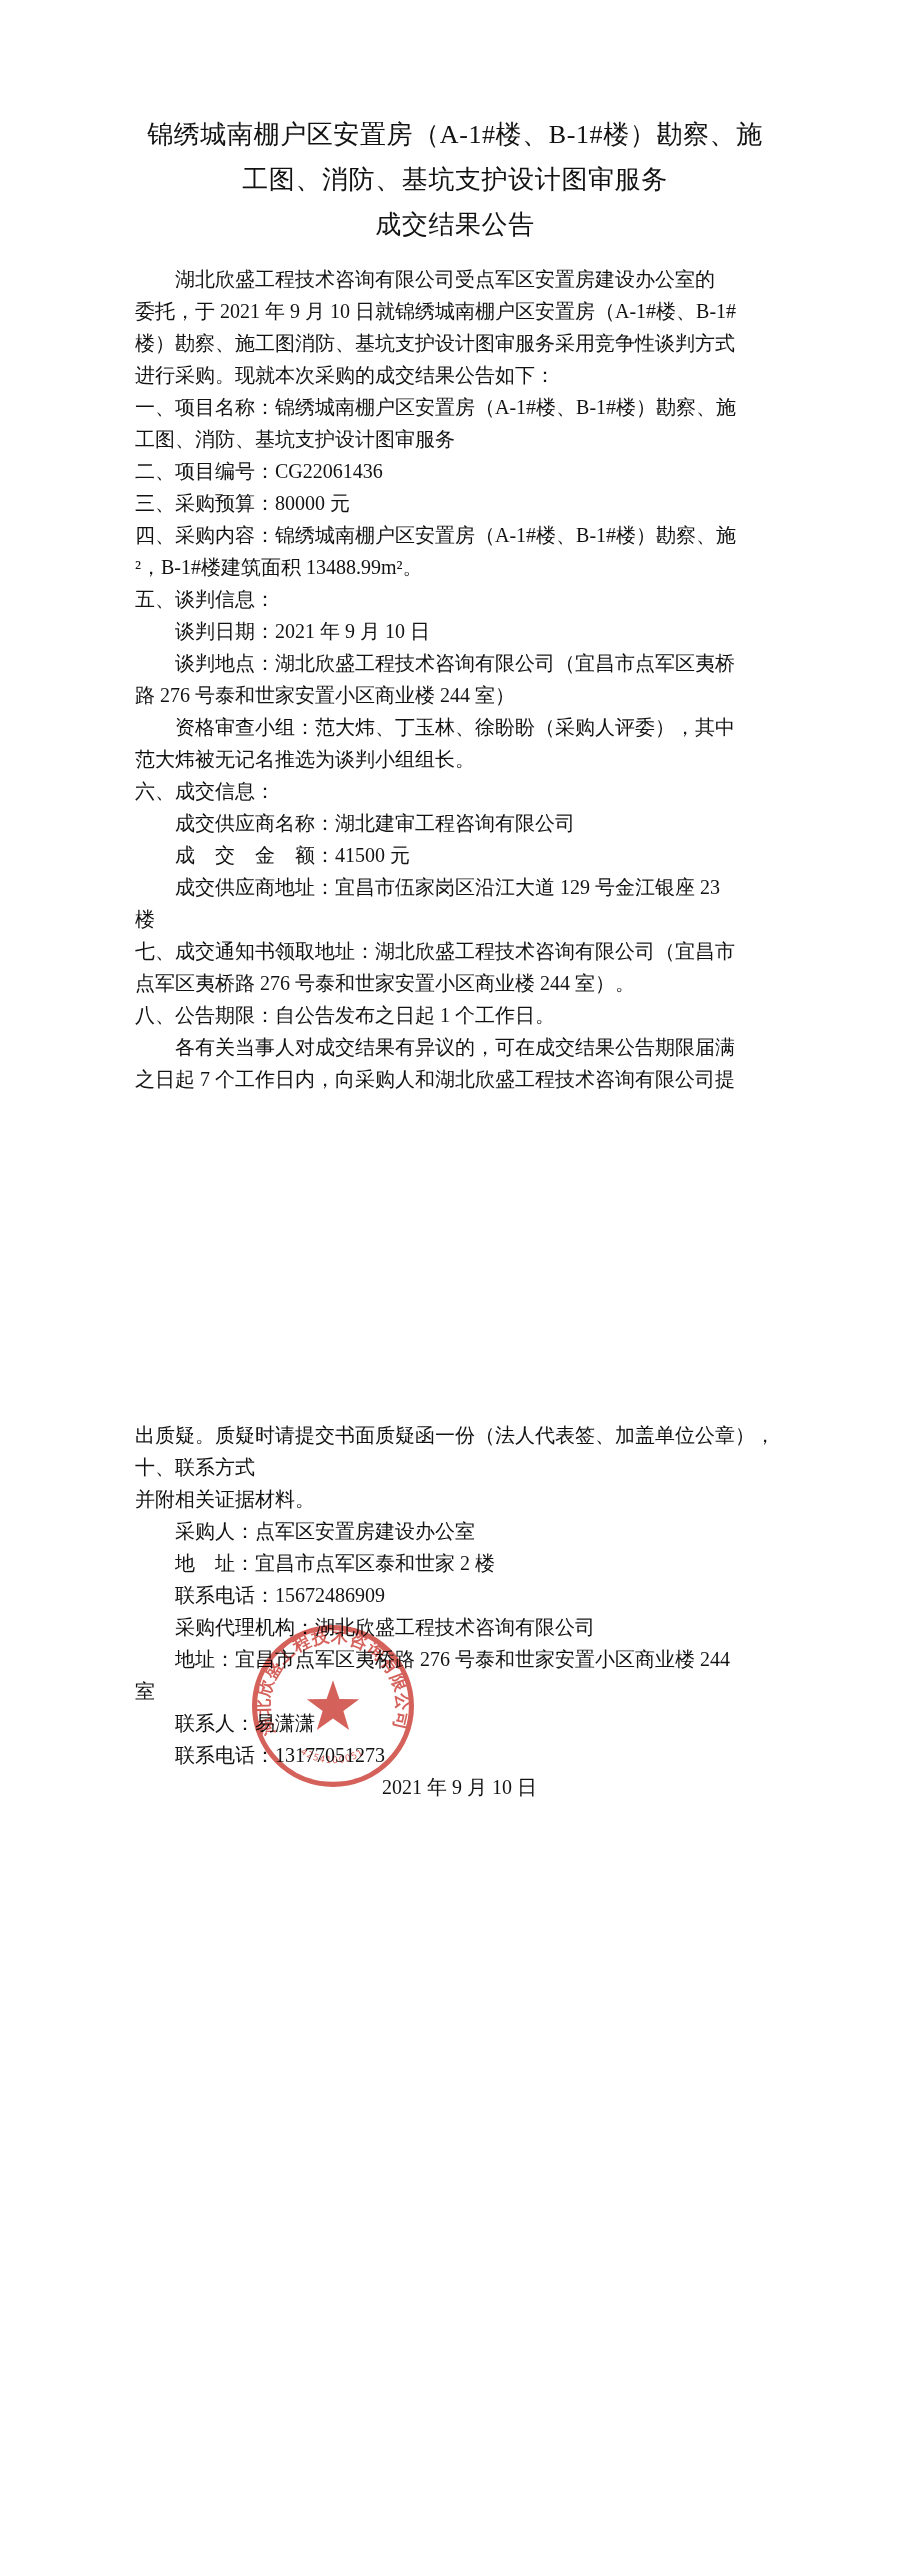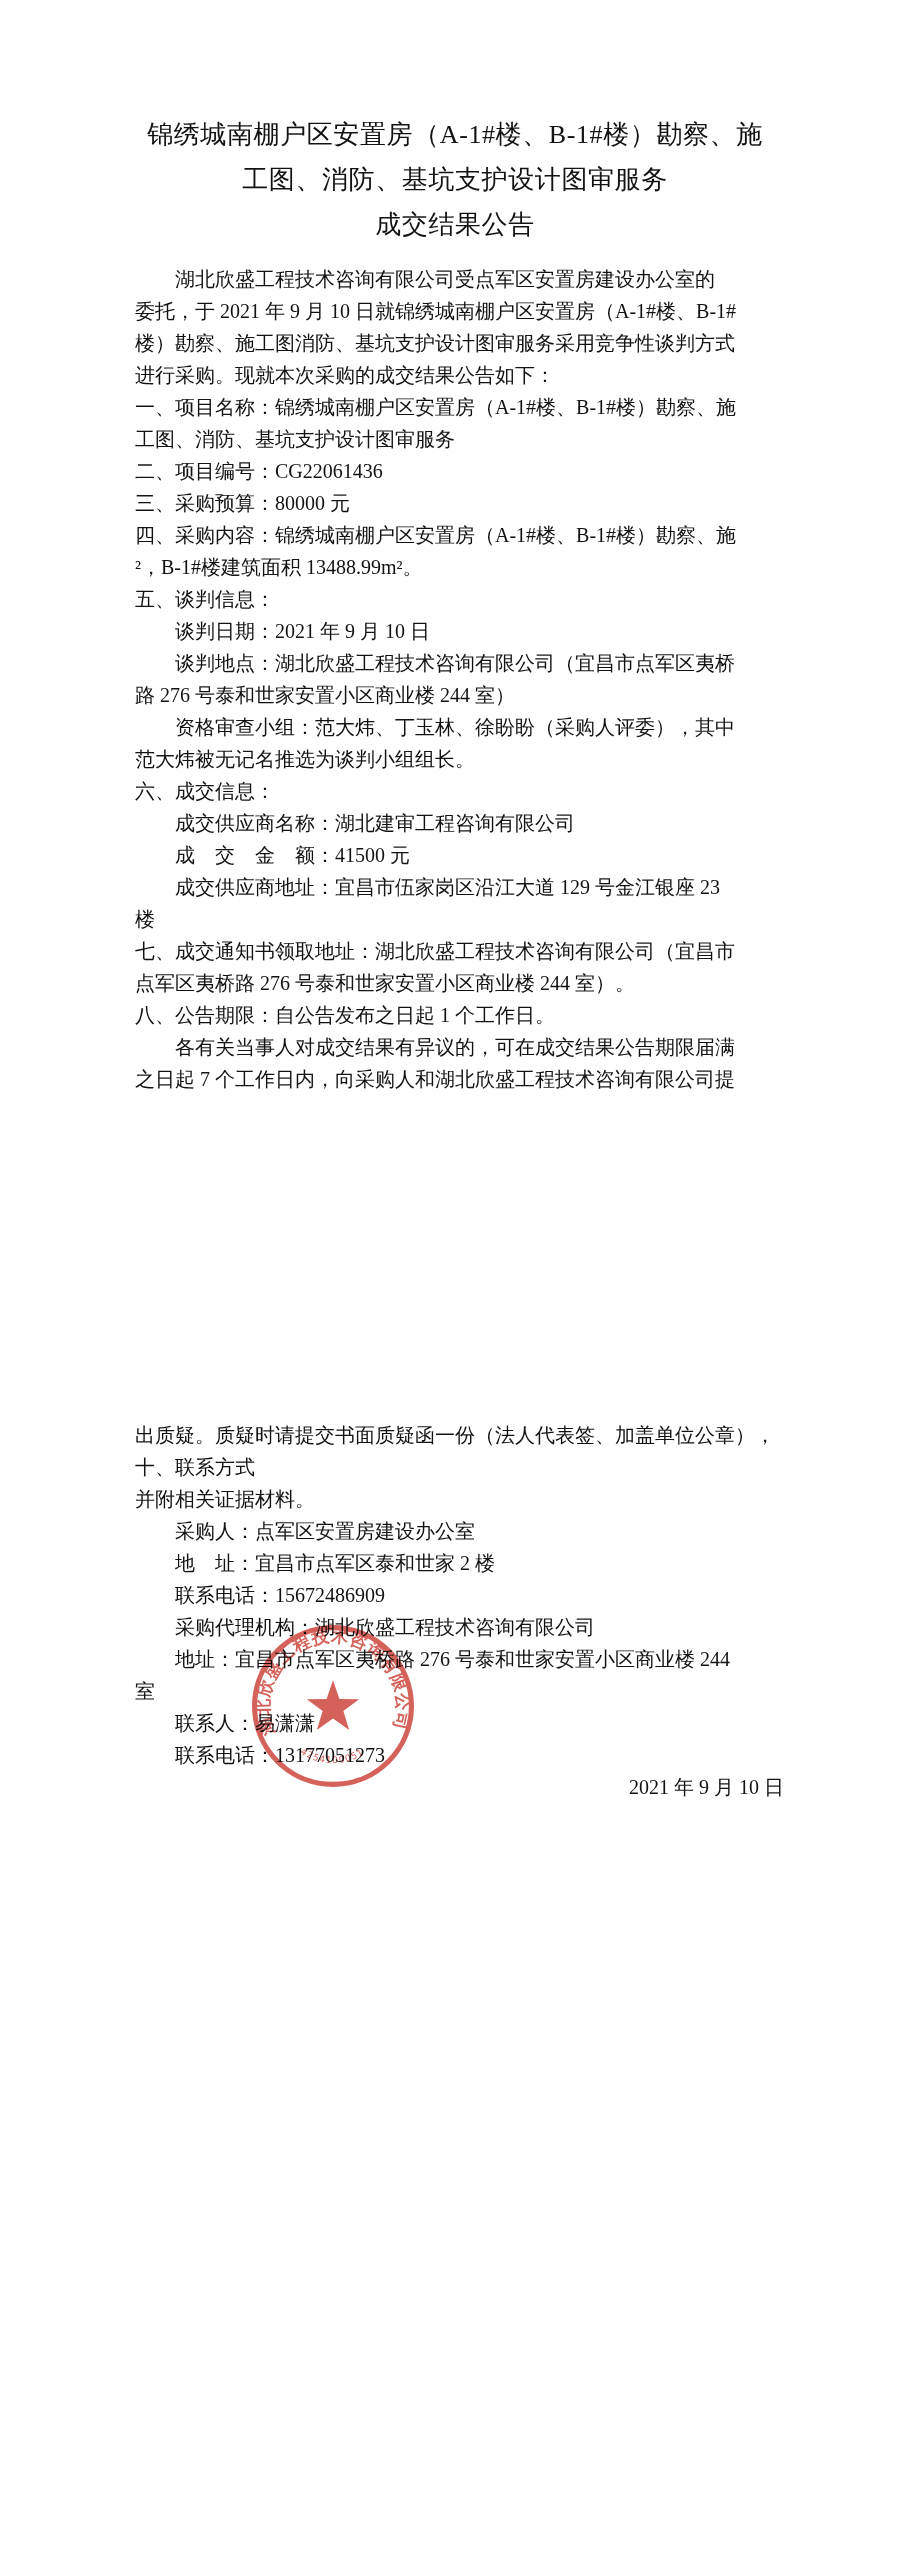--- a/index.html
+++ b/index.html
@@ -6,21 +6,21 @@
   body{width:910px;height:2576px;position:relative;overflow:hidden;
        font-family:"Liberation Serif","DejaVu Serif",serif;color:#121212;}
   .doc{position:absolute;inset:0;background:#ffffff;}
   .title{position:absolute;top:112px;left:0;right:0;text-align:center;
          font-weight:normal;font-size:26px;line-height:45px;letter-spacing:0.6px;white-space:nowrap;}
   .body-block{position:absolute;left:135px;right:92px;font-size:20px;line-height:32px;}
   .p1{top:263px;}
   .p2{top:1399px;margin-top:20px;}
   .ln{white-space:nowrap;}
   .ind{text-indent:40px;}
-  .date-line{text-align:right;padding-right:34px;white-space:nowrap;}
+  .date-line{text-align:center;padding-right:34px;white-space:nowrap;}
   .stamp-wrap{position:absolute;left:250px;top:1623px;width:166px;height:166px;
               mix-blend-mode:multiply;opacity:0.88;pointer-events:none;}
   .stamp-wrap svg{display:block;}
 </style>
 </head>
 <body>
 
 <div class="doc">
 
   <div class="title">

